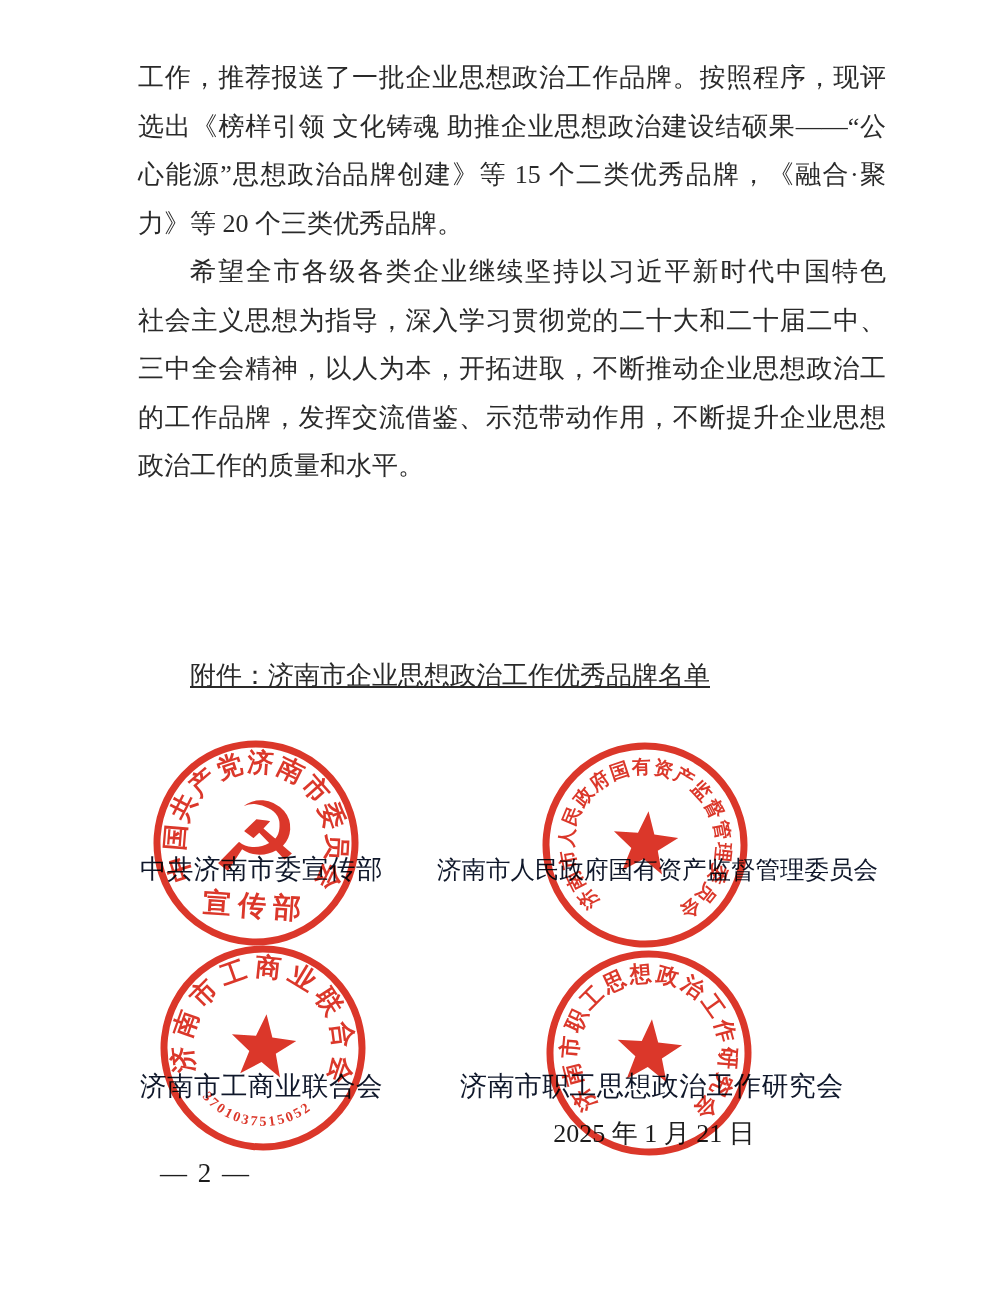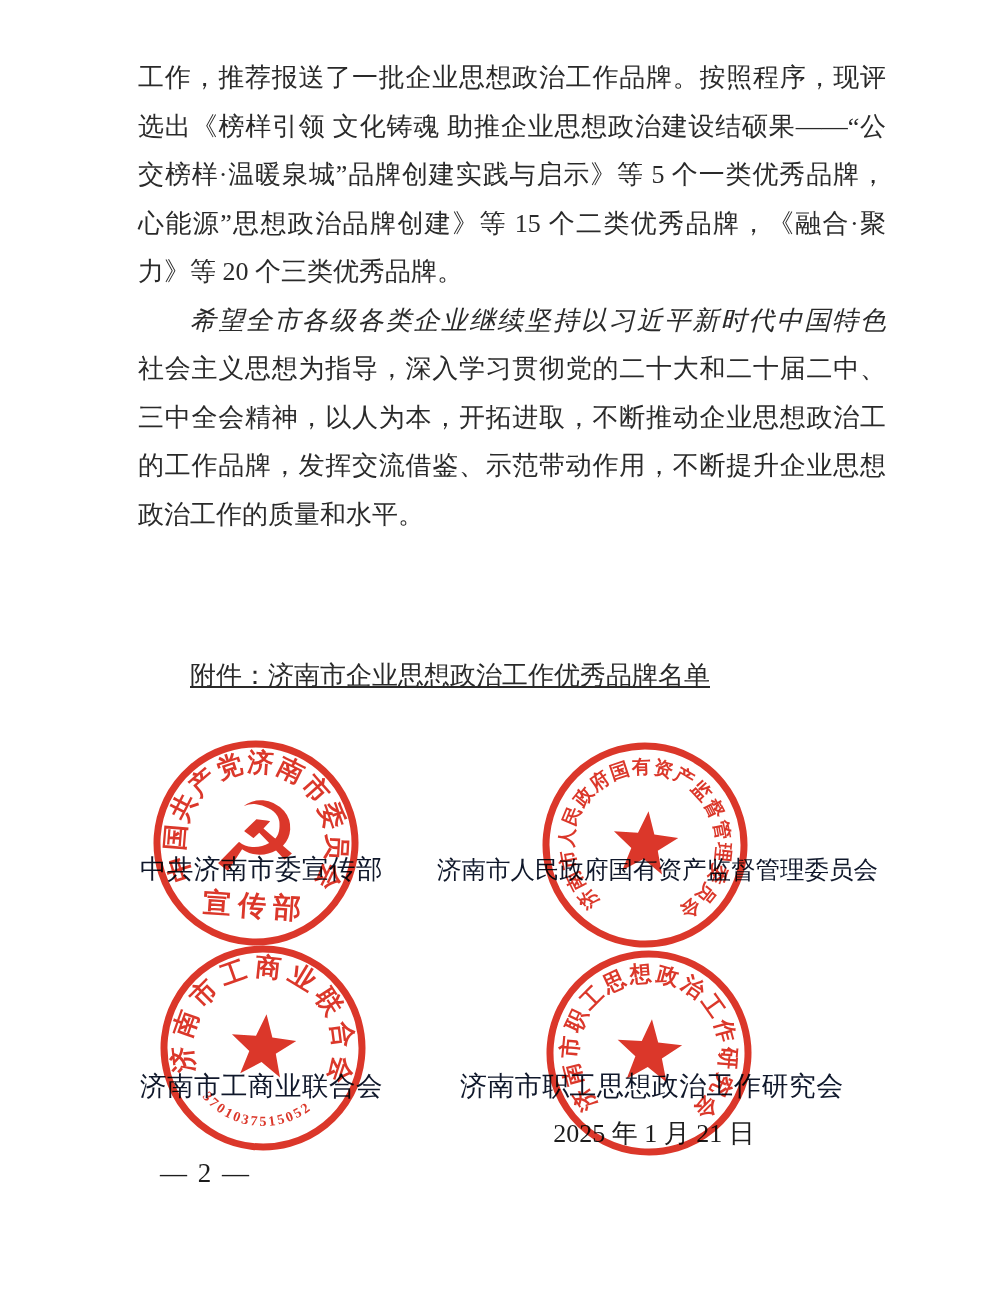--- a/index.html
+++ b/index.html
@@ -17,21 +17,21 @@
   
   .body-text{
     position:absolute;left:138px;top:54px;width:748px;
   }
   .ln{
     width:748px;height:48.5px;line-height:48.5px;
     font-size:26px;color:var(--text_color,#2a2a2a);
     white-space:nowrap;
   }
   .jf{white-space:normal;text-align:justify;text-align-last:justify;}
-  .indent{text-indent:2em;font-style:italic;}
+  .indent{text-indent:2em;}
   .attachment{
     position:absolute;left:138px;top:656px;width:748px;
     font-size:26px;line-height:40px;text-indent:2em;
     color:var(--text_color,#2a2a2a);white-space:nowrap;text-decoration:underline;
   }
   
   .sig{position:absolute;white-space:nowrap;color:#0f172a;}
   .sig-r1l{left:140px;top:851px;font-size:26.5px;letter-spacing:0.5px;}
   .sig-r1r{left:437px;top:853px;font-size:24.5px;}
   .sig-r2l{left:140px;top:1068px;font-size:26.5px;letter-spacing:0.5px;}
@@ -66,21 +66,20 @@
   .sstar{fill:var(--seal_red,#d92a1c);}
 </style>
 </head>
 <body>
 
 <div class="page">
 
   <main class="body-text">
     <div class="ln jf">工作，推荐报送了一批企业思想政治工作品牌。按照程序，现评</div>
     <div class="ln jf">选出《榜样引领 文化铸魂 助推企业思想政治建设结硕果——“公</div>
-    <div class="ln jf">交榜样·温暖泉城”品牌创建实践与启示》等 5 个一类优秀品牌，</div>
     <div class="ln jf">心能源”思想政治品牌创建》等 15 个二类优秀品牌，《融合·聚</div>
     <div class="ln">力》等 20 个三类优秀品牌。</div>
     <div class="ln jf indent">希望全市各级各类企业继续坚持以习近平新时代中国特色</div>
     <div class="ln jf">社会主义思想为指导，深入学习贯彻党的二十大和二十届二中、</div>
     <div class="ln jf">三中全会精神，以人为本，开拓进取，不断推动企业思想政治工</div>
     <div class="ln jf">的工作品牌，发挥交流借鉴、示范带动作用，不断提升企业思想</div>
     <div class="ln">政治工作的质量和水平。</div>
   </main>
 
   <div class="attachment">附件：济南市企业思想政治工作优秀品牌名单</div>

